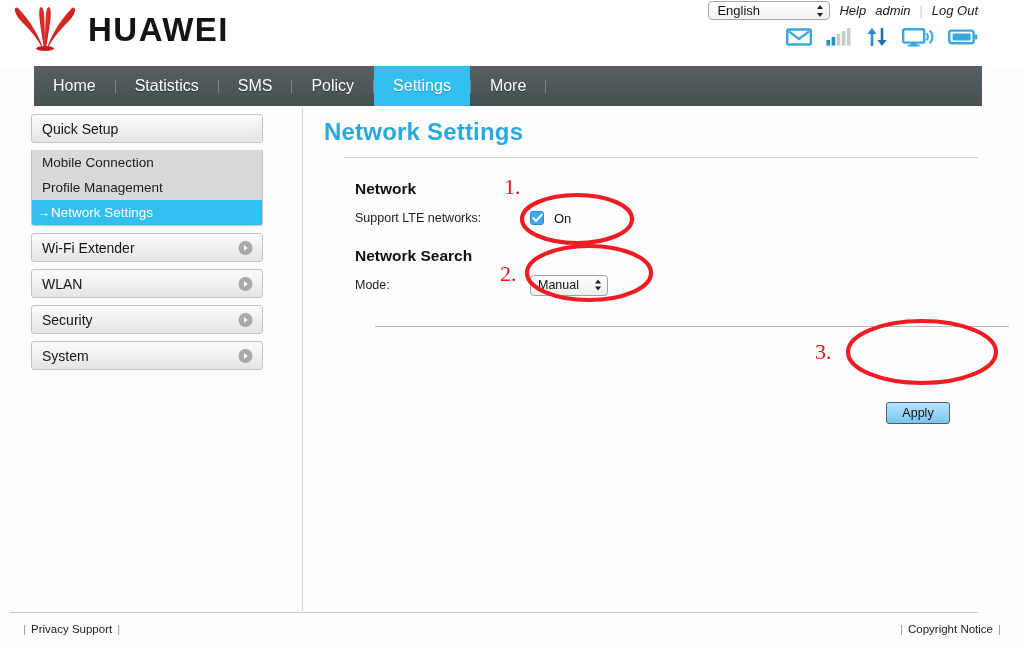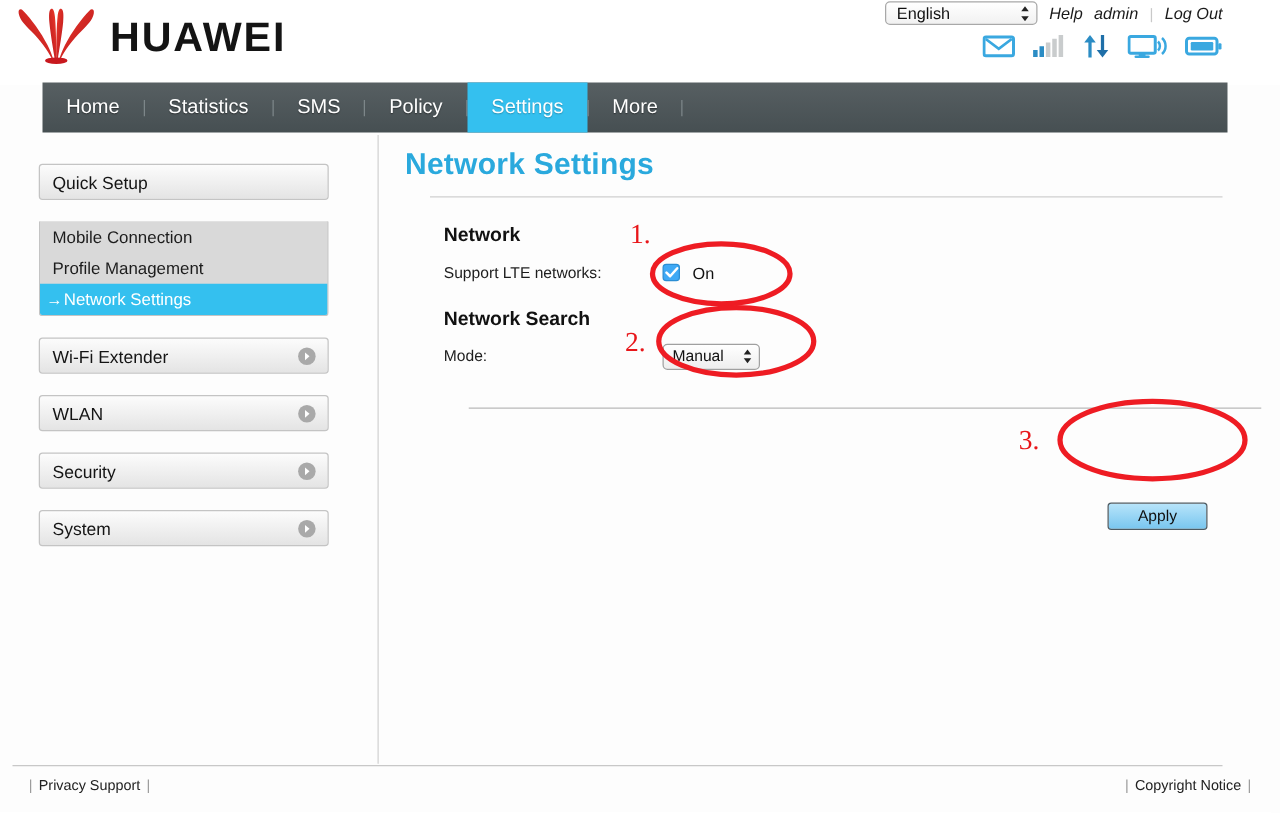--- a/index.html
+++ b/index.html
@@ -85,21 +85,21 @@
   
   #vdivider {
     position: absolute; left: 302px; top: 108px;
     width: 1px; height: 503px; background: #d2d2d2;
   }
 
   
   #sidebar {
     position: absolute; left: 31px; top: 114px; width: 232px;
   }
-  .side-block { margin-bottom: 7px; margin-top: 17px; }
+  .side-block { margin-bottom: 7px; }
   .side-head {
     position: relative; height: 29px;
     display: flex; align-items: center;
     padding: 0 10px;
     border: 1px solid #c4c4c4; border-radius: 3px;
     background: linear-gradient(#fcfcfc, #e4e4e4);
     font-size: 14px; color: #141414;
     cursor: pointer;
   }
   .side-head.open {
@@ -179,21 +179,21 @@
     pointer-events: none; width: 8px; height: 13px;
   }
 
   
   .apply-hr {
     height: 1px; background: #b9b9b9; margin-top: 30px;
     width: 634px; margin-left: 20px;
   }
   #apply-btn {
     position: absolute; left: 562px; top: 222px;
-    width: 80px; height: 22px;
+    width: 64px; height: 22px;
     border: 1px solid #4d5b63; border-radius: 3px;
     background: linear-gradient(#b7e4fa, #79c6ef);
     font-family: "Liberation Sans", sans-serif;
     font-size: 12.5px; color: #101010;
     cursor: pointer; padding: 0;
   }
 
   
   .annot-num {
     position: absolute; color: #e8161a; font-size: 22px;

